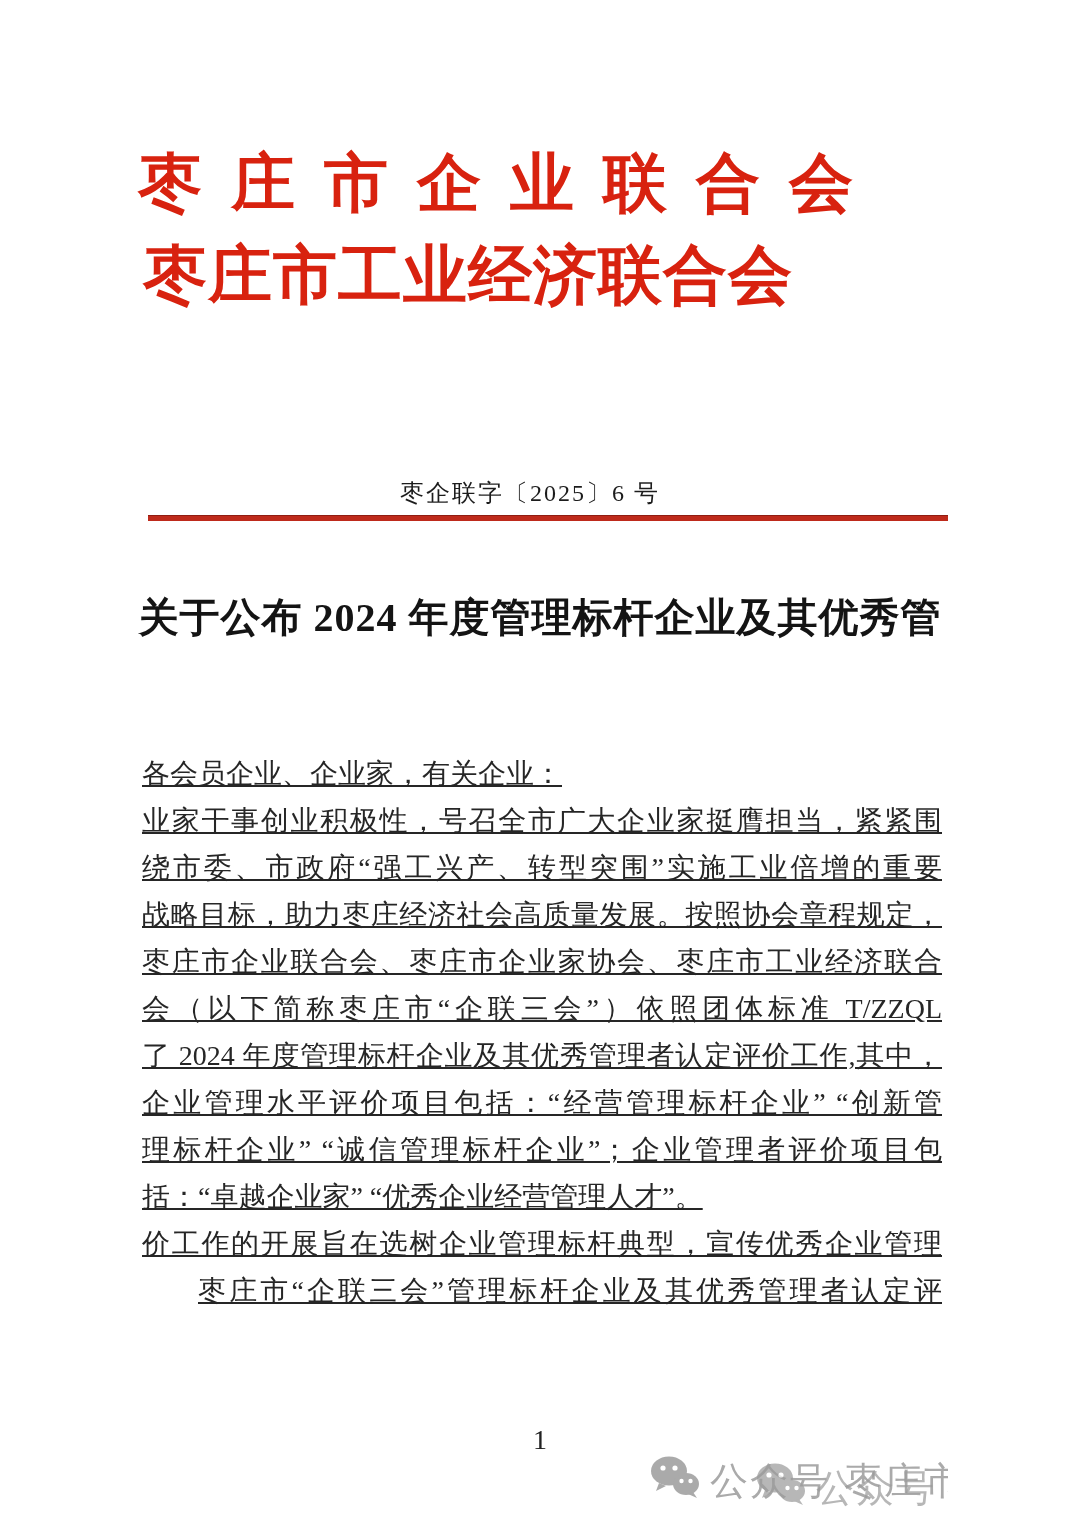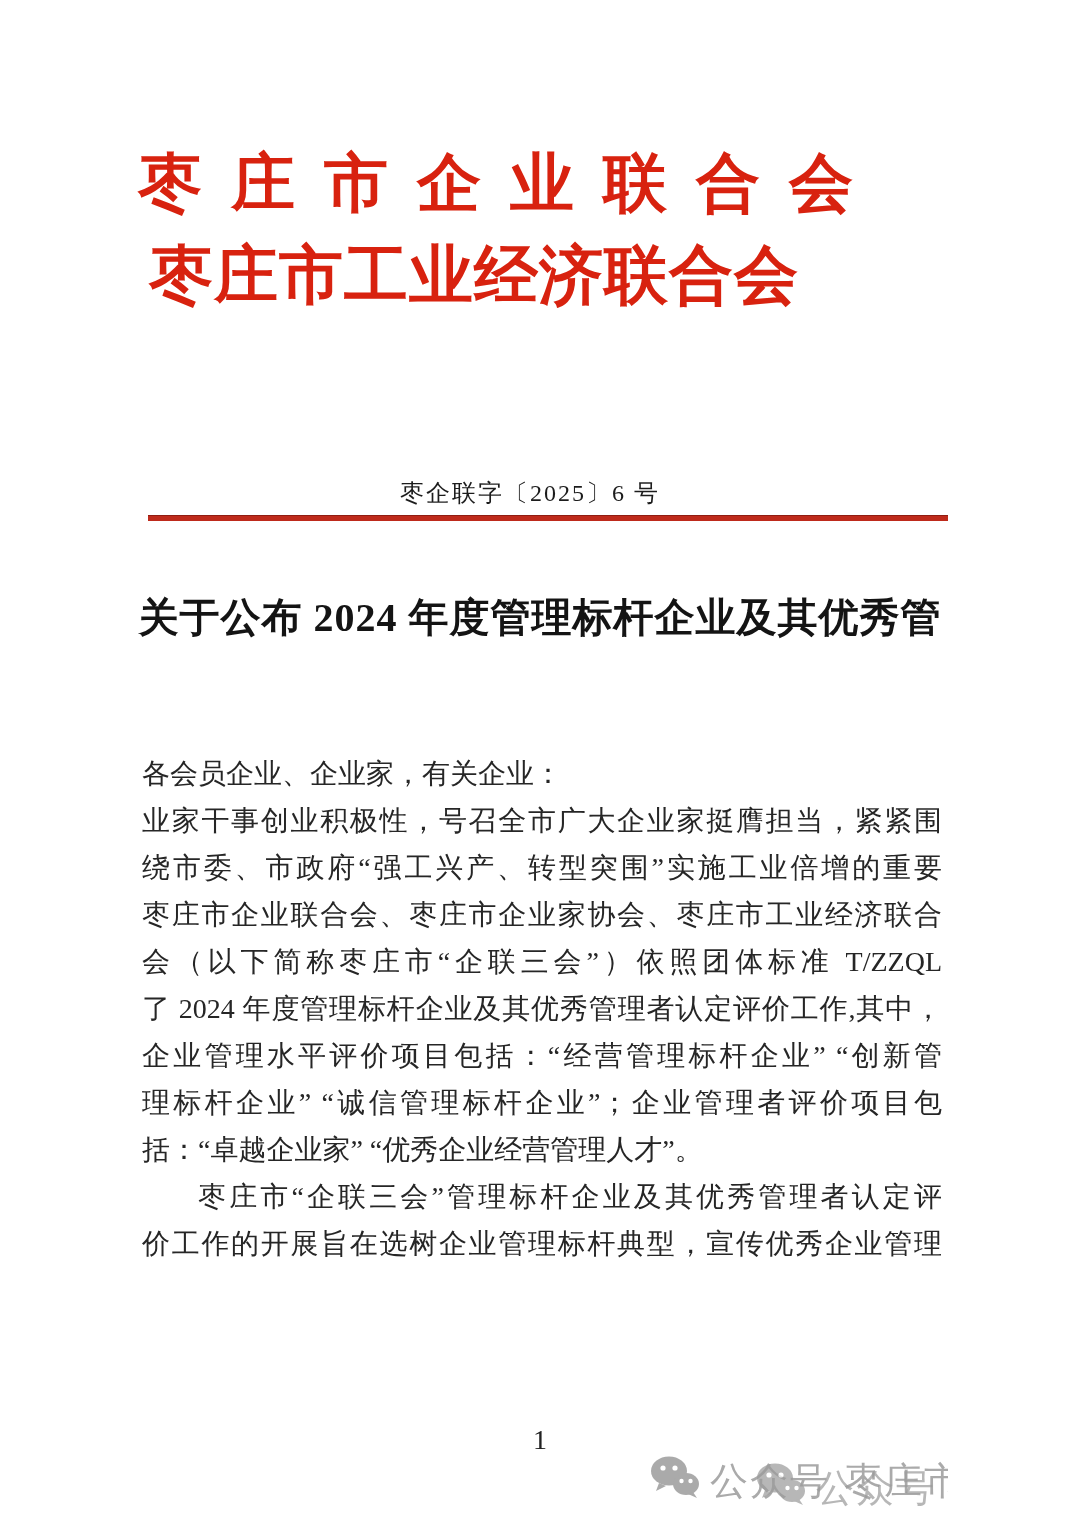--- a/index.html
+++ b/index.html
@@ -27,21 +27,21 @@
     font-weight: bold;
     color: var(--red);
   }
   .hl {
     font-size: 64px;
     line-height: 92px;
     white-space: nowrap;
   }
   .hl-1 { letter-spacing: 29px; }
   .hl-2 { letter-spacing: 18px; }
-  .hl-3 { letter-spacing: 1px; margin-left: 11px; }
+  .hl-3 { letter-spacing: 1px; margin-left: 5px; }
 
   
   .doc-number {
     position: absolute;
     left: 400px;
     top: 477px;
     font-size: 24px;
     letter-spacing: 2px;
     color: #1c1c1c;
     white-space: nowrap;
@@ -72,20 +72,21 @@
 
   
   .doc-body {
     position: absolute;
     left: 142px;
     top: 750px;
     width: 800px;
     font-size: 28px;
     line-height: 47px;
     color: #262626;
+    text-decoration: underline;
   }
   .line { min-height: 47px; }
   .fill { text-align: justify; text-align-last: justify; }
   .indent { text-indent: 56px; }
 
   
   .page-number {
     position: absolute;
     left: 0;
     top: 1424px;
@@ -128,28 +129,29 @@
   <div class="red-rule"></div>
 
   <div class="doc-title">
     <div>关于公布 2024 年度管理标杆企业及其优秀管</div>
   </div>
 
   <div class="doc-body">
     <div class="line">各会员企业、企业家，有关企业：</div>
     <div class="line fill">业家干事创业积极性，号召全市广大企业家挺膺担当，紧紧围</div>
     <div class="line fill">绕市委、市政府“强工兴产、转型突围”实施工业倍增的重要</div>
+    <div class="line fill">战略目标，助力枣庄经济社会高质量发展。按照协会章程规定，</div>
     <div class="line fill">枣庄市企业联合会、枣庄市企业家协会、枣庄市工业经济联合</div>
     <div class="line fill">会（以下简称枣庄市“企联三会”）依照团体标准 T/ZZQL</div>
     <div class="line fill">了 2024 年度管理标杆企业及其优秀管理者认定评价工作,其中，</div>
     <div class="line fill">企业管理水平评价项目包括：“经营管理标杆企业” “创新管</div>
     <div class="line fill">理标杆企业” “诚信管理标杆企业”；企业管理者评价项目包</div>
     <div class="line">括：“卓越企业家” “优秀企业经营管理人才”。</div>
+    <div class="line fill">价工作的开展旨在选树企业管理标杆典型，宣传优秀企业管理</div>
     <div class="line fill indent">枣庄市“企联三会”管理标杆企业及其优秀管理者认定评</div>
-    <div class="line fill">价工作的开展旨在选树企业管理标杆典型，宣传优秀企业管理</div>
   </div>
 
   <div class="page-number">1</div>
 
   <div class="watermark wm-1">
     <span class="wm-icon">
       <svg width="50" height="42" viewBox="0 0 50 42">
         <ellipse cx="19" cy="15" rx="18" ry="14.5" fill="currentColor"></ellipse>
         <path d="M9 27 L6 35 L16 30 Z" fill="currentColor"></path>
         <circle cx="13" cy="12" r="2.6" fill="#ffffff"></circle>

